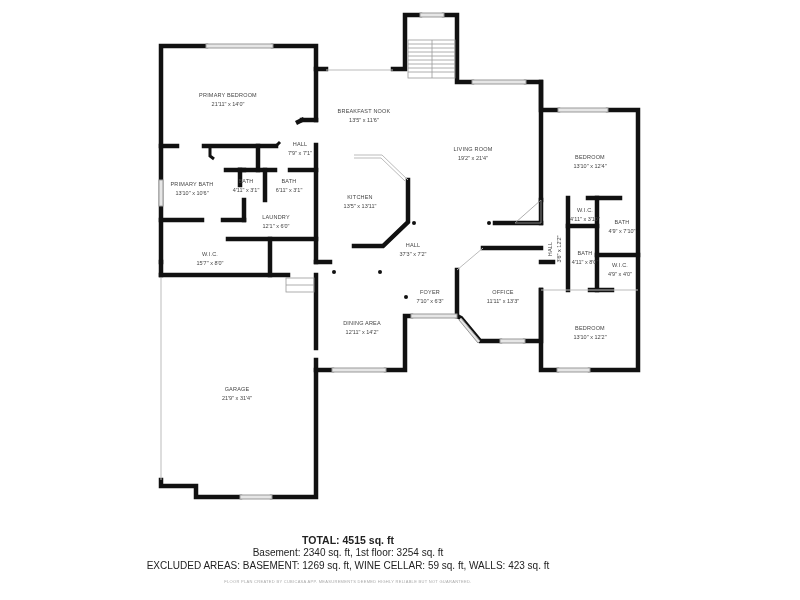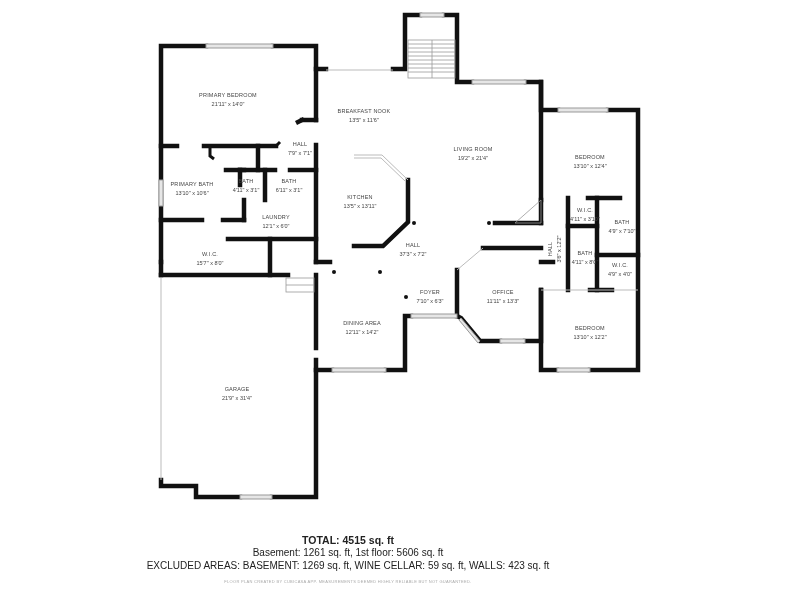--- a/index.html
+++ b/index.html
@@ -217,15 +217,15 @@
 <div class="room-label" style="left:590px;top:324px">
   <span class="room-name">BEDROOM</span>
   <span class="room-dim">13'10" x 12'2"</span>
 </div>
 <div class="room-label" style="left:237px;top:385px">
   <span class="room-name">GARAGE</span>
   <span class="room-dim">21'9" x 31'4"</span>
 </div>
 
 <div class="summary total">TOTAL: 4515 sq. ft</div>
-<div class="summary floors">Basement: 1261 sq. ft, 1st floor: 5606 sq. ft</div>
+<div class="summary floors">Basement: 2340 sq. ft, 1st floor: 3254 sq. ft</div>
 <div class="summary excluded">EXCLUDED AREAS: BASEMENT: 1269 sq. ft, WINE CELLAR: 59 sq. ft, WALLS: 423 sq. ft</div>
 <div class="summary disclaimer">FLOOR PLAN CREATED BY CUBICASA APP. MEASUREMENTS DEEMED HIGHLY RELIABLE BUT NOT GUARANTEED.</div>
 
 </body></html>

